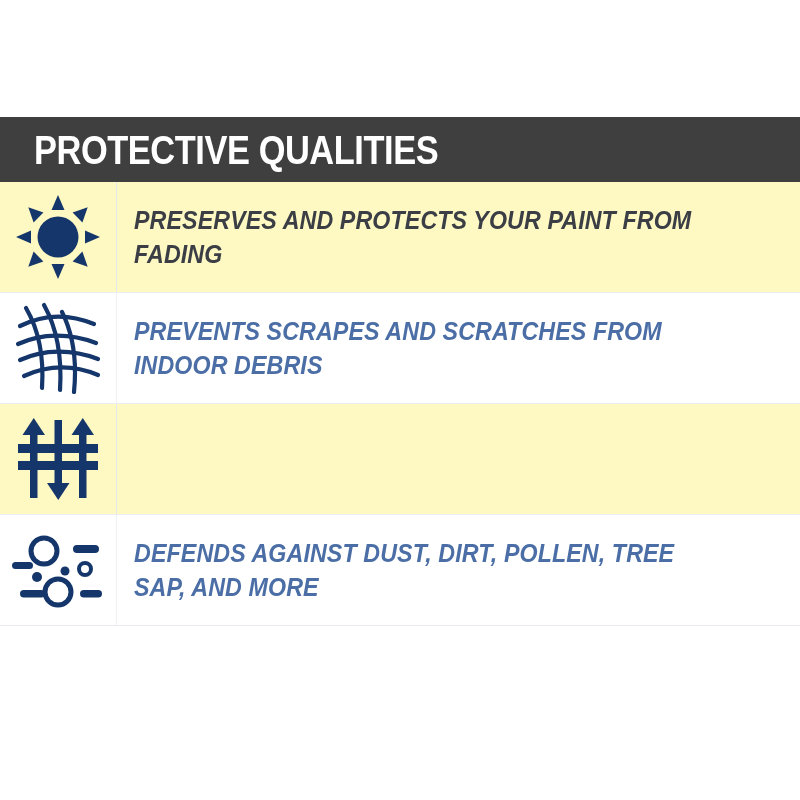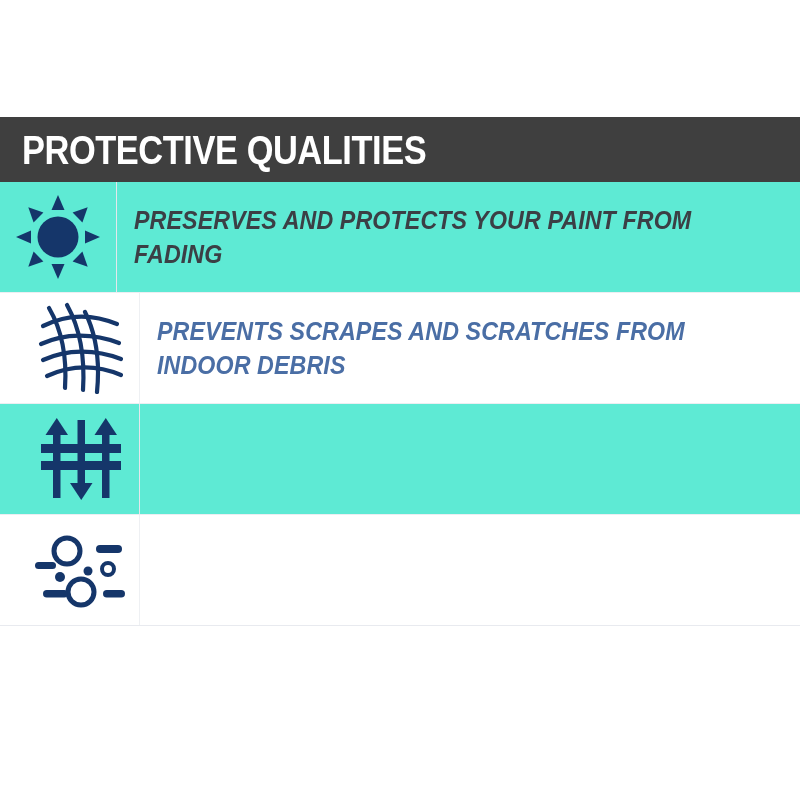--- a/index.html
+++ b/index.html
@@ -28,21 +28,21 @@
     top: 117px;
     width: 800px;
   }
 
   
   .panel-header {
     background: #3f3f3f;
     height: 65px;
     display: flex;
     align-items: center;
-    padding: 0 0 0 22px;
+    padding: 0 0 0 34px;
     box-sizing: border-box;
   }
   .panel-header-title {
     color: #ffffff;
     font-family: "Liberation Sans Narrow", "Liberation Sans", sans-serif;
     font-weight: bold;
     font-size: 40px;
     line-height: 40px;
     letter-spacing: -0.5px;
     transform: scaleX(0.86);
@@ -55,28 +55,27 @@
     display: block;
     border-bottom: 1px solid #e8eaef;
   }
   .row {
     display: flex;
     align-items: stretch;
     min-height: 110px;
     position: relative;
   }
   .row.shaded {
-    background: #5eead4;
+    background: #fef9c3;
   }
   .row.plain {
     background: #ffffff;
   }
   .row + .row {
     border-top: 1px solid #eceef2;
-    padding-left: 23px;
   }
 
   .row-icon {
     flex: 0 0 117px;
     width: 117px;
     display: flex;
     align-items: center;
     justify-content: center;
     border-right: 1px solid #e4e7ec;
     box-sizing: border-box;
@@ -206,17 +205,20 @@
                 <circle cx="25" cy="50" r="5"></circle>
 
                 <rect x="0" y="35" width="21" height="7" rx="3.5"></rect>
                 <rect x="61" y="18" width="26" height="8" rx="4"></rect>
                 <rect x="8" y="63" width="25" height="7.5" rx="3.75"></rect>
                 <rect x="68" y="63" width="22" height="7.5" rx="3.75"></rect>
               </g>
             </svg>
           </span>
         </div>
+        <div class="row-text">
+          <span>DEFENDS AGAINST DUST, DIRT, POLLEN, TREE SAP, AND MORE</span>
+        </div>
       </div>
 
     </div>
   </div>
 </div>
 
 </body></html>

